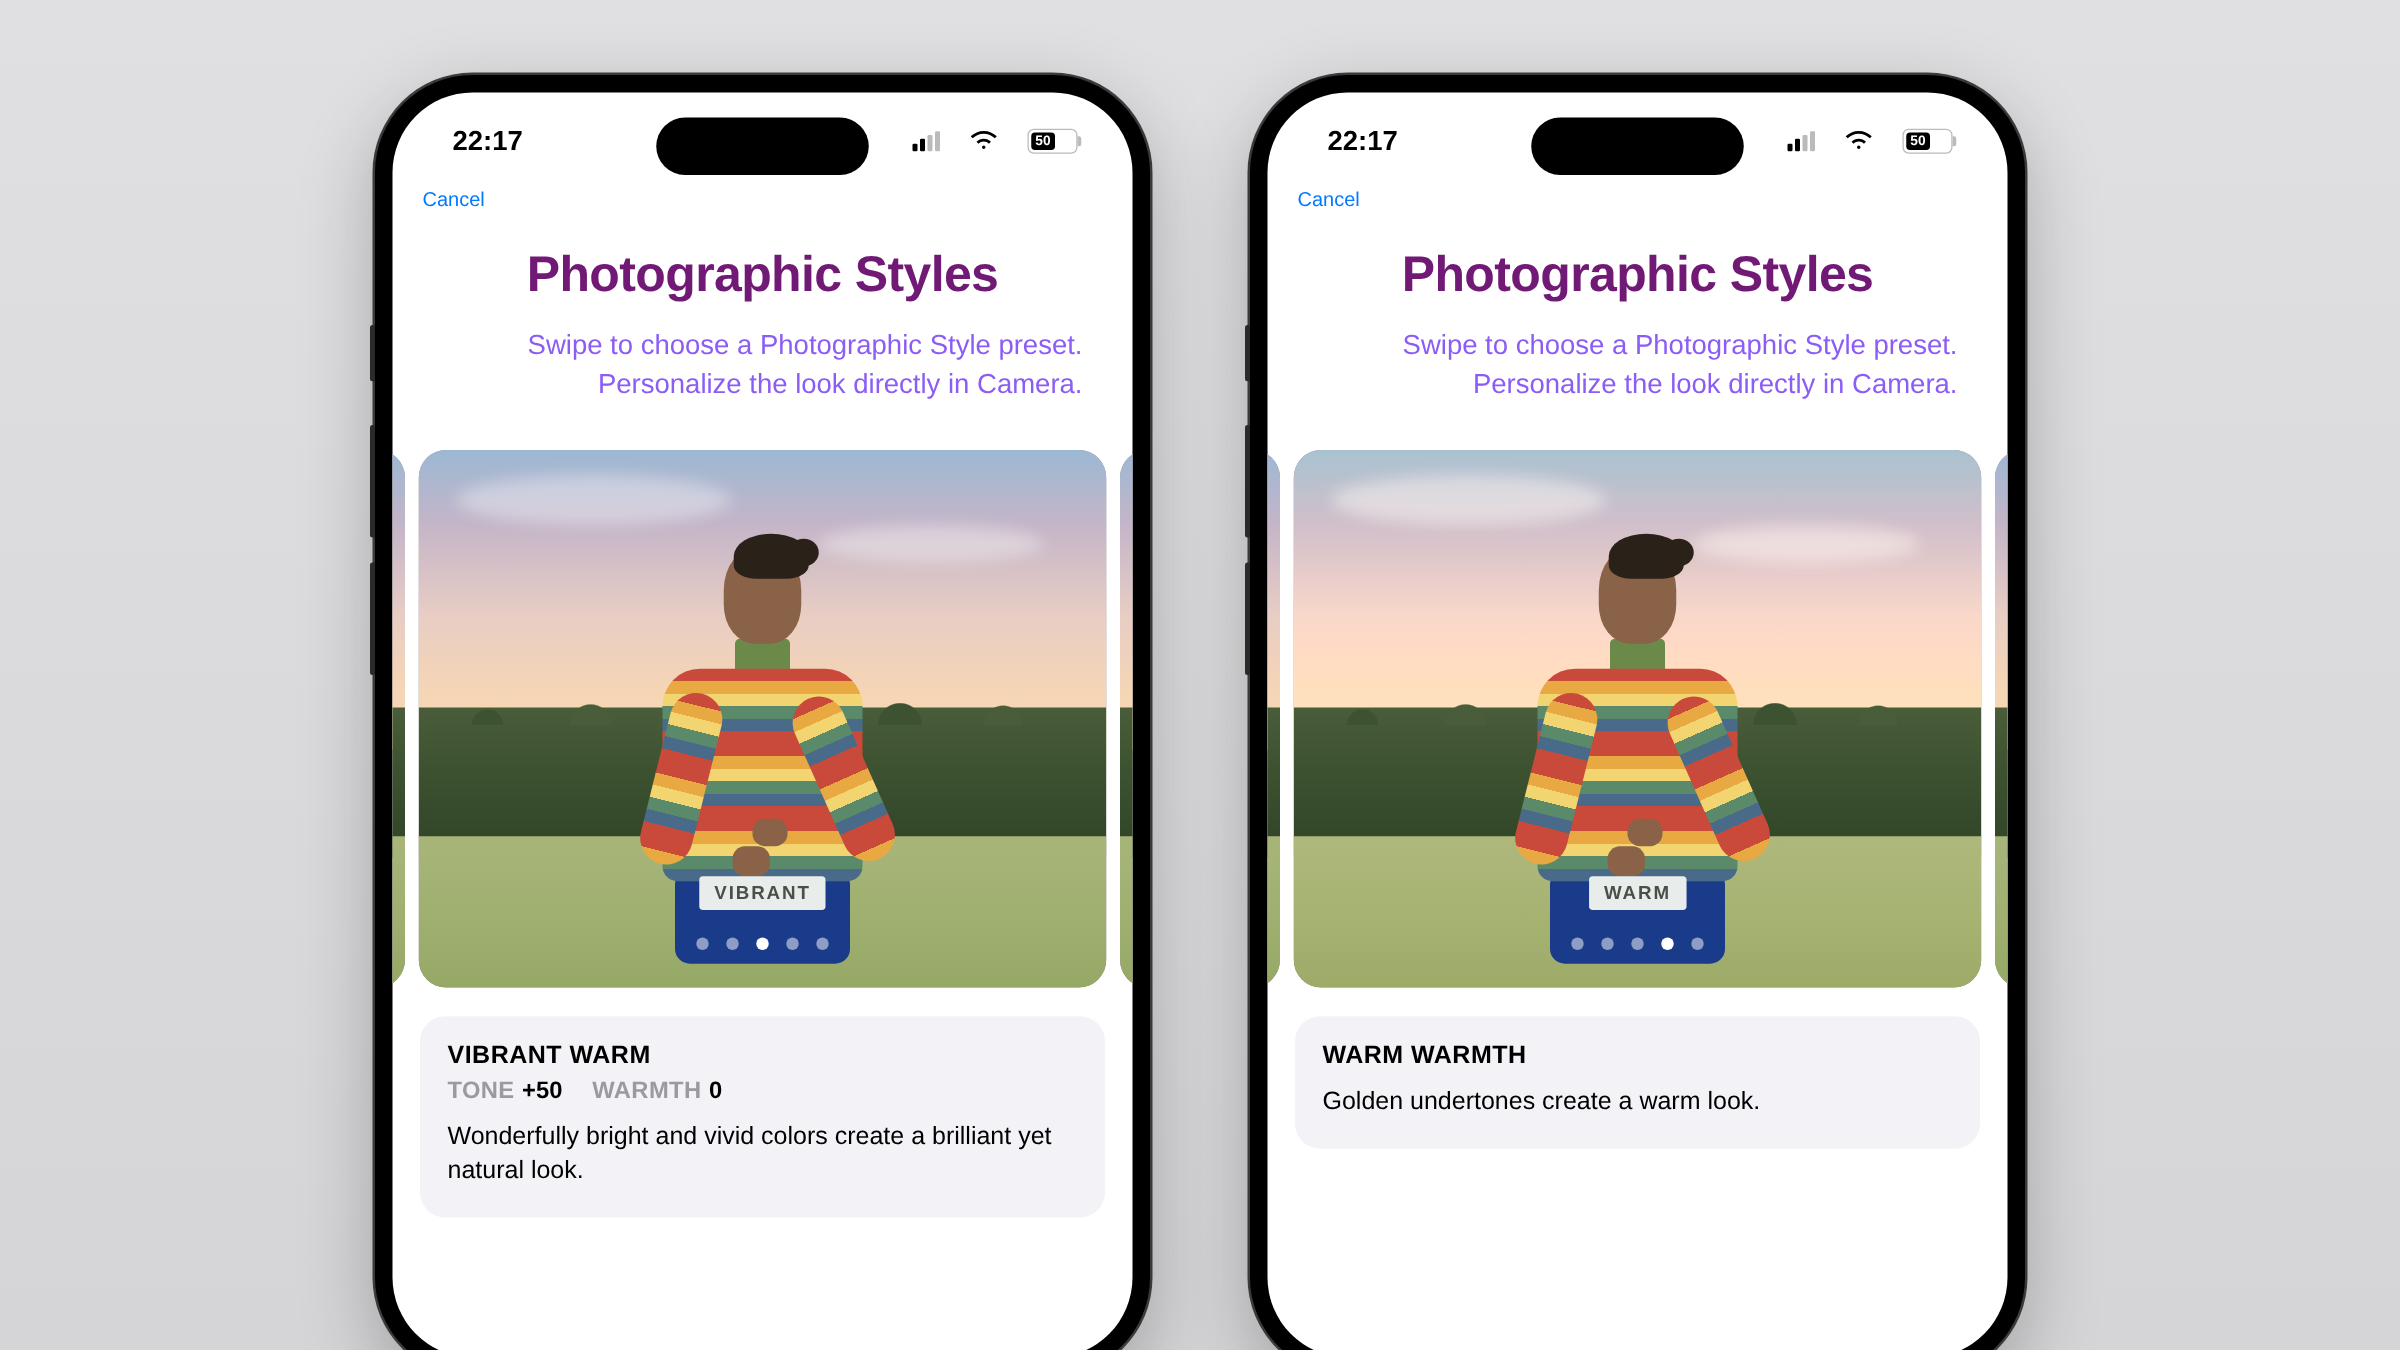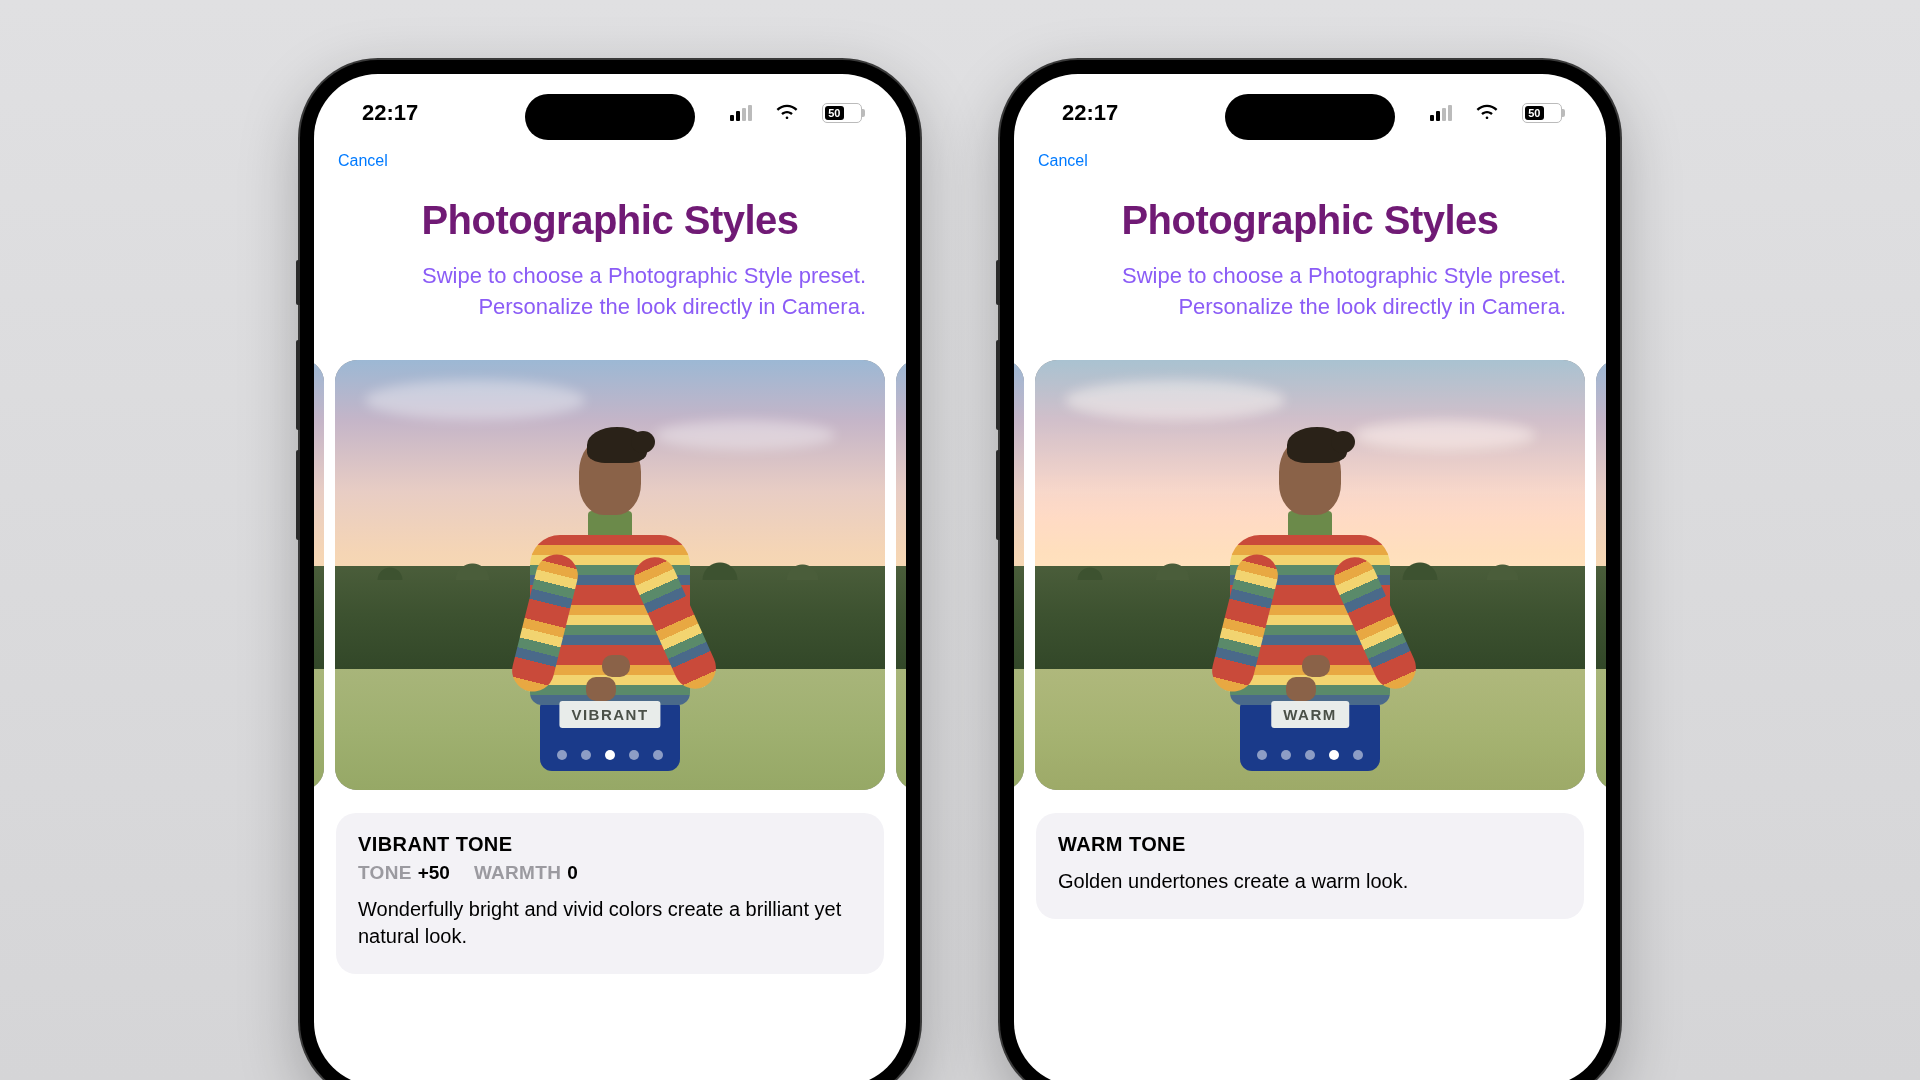--- a/index.html
+++ b/index.html
@@ -350,21 +350,21 @@
       </div>
       <div class="card side-right">
           <div class="photo">
             <div class="sky"></div>
             <div class="trees"></div>
             <div class="grass"></div>
           </div>
         </div>
     </div>
     <div class="info-card">
-      <div class="style-name">VIBRANT TONE</div>
+      <div class="style-name">VIBRANT WARM</div>
       <div class="params">
         <span><span class="param-label">TONE</span><span class="param-value">+50</span></span>
         <span><span class="param-label">WARMTH</span><span class="param-value">0</span></span>
       </div>
       <div class="description">Wonderfully bright and vivid colors create a brilliant yet natural look.</div>
     </div>
   </div>
 </div>
 
 <div class="phone">
@@ -433,17 +433,17 @@
       </div>
       <div class="card side-right">
           <div class="photo">
             <div class="sky"></div>
             <div class="trees"></div>
             <div class="grass"></div>
           </div>
         </div>
     </div>
     <div class="info-card">
-      <div class="style-name">WARM TONE</div>
+      <div class="style-name">WARM WARMTH</div>
       <div class="description">Golden undertones create a warm look.</div>
     </div>
   </div>
 </div>
 
 </body></html>

